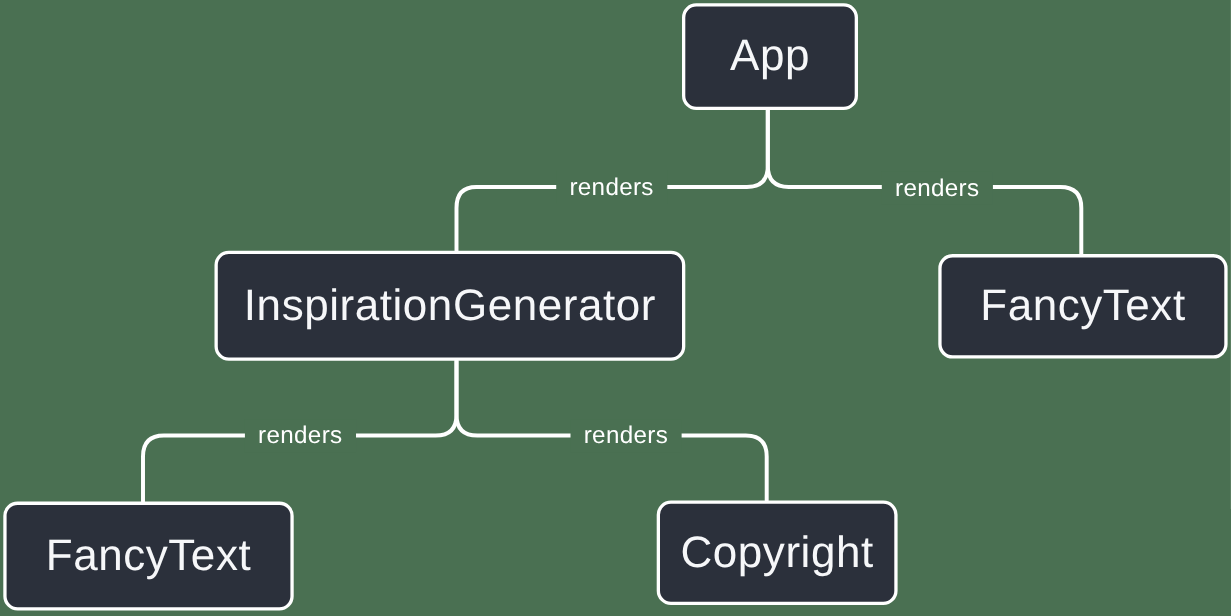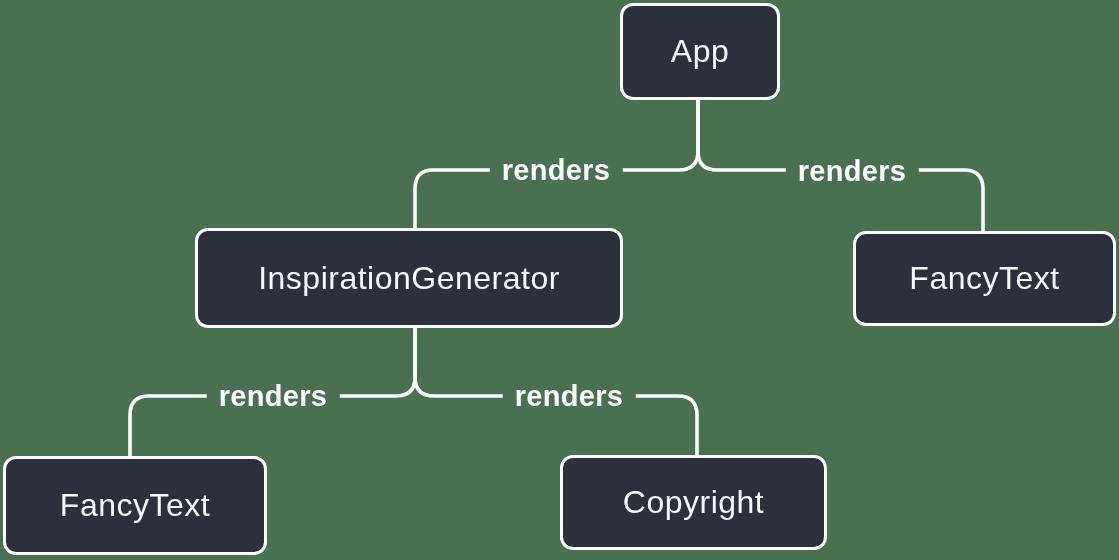--- a/index.html
+++ b/index.html
@@ -37,37 +37,37 @@
   }
   .node {
     position: absolute;
     display: flex;
     align-items: center;
     justify-content: center;
     background: var(--node-fill);
     border: 3px solid var(--node-border);
     border-radius: 13px;
     color: var(--node-text);
-    font-size: 32px;
+    font-size: 40px;
     font-weight: 500;
     letter-spacing: 0.5px;
     white-space: nowrap;
   }
   .node-app                  { left: 620px; top: 3px;   width: 160px; height: 97px;  }
   .node-inspiration          { left: 195px; top: 228px; width: 428px; height: 100px; }
   .node-fancytext-right      { left: 853px; top: 231px; width: 263px; height: 95px;  }
   .node-fancytext-left       { left: 3px;   top: 456px; width: 264px; height: 99px;  }
-  .node-copyright            { left: 560px; top: 455px; width: 267px; height: 95px;  }
+  .node-copyright            { left: 597px; top: 455px; width: 219px; height: 95px;  }
   .edge-label {
     position: absolute;
     transform: translate(-50%, -50%);
     background: var(--background-color);
     color: var(--edge-color);
-    font-size: 29px;
-    font-weight: 700;
+    font-size: 22px;
+    font-weight: 400;
     padding: 2px 12px;
     white-space: nowrap;
     letter-spacing: 0.3px;
   }
   .edge-label-1 { left: 556px; top: 170px; }
   .edge-label-2 { left: 852px; top: 171px; }
   .edge-label-3 { left: 273px; top: 396px; }
   .edge-label-4 { left: 569px; top: 396px; }
 </style>
 </head>

